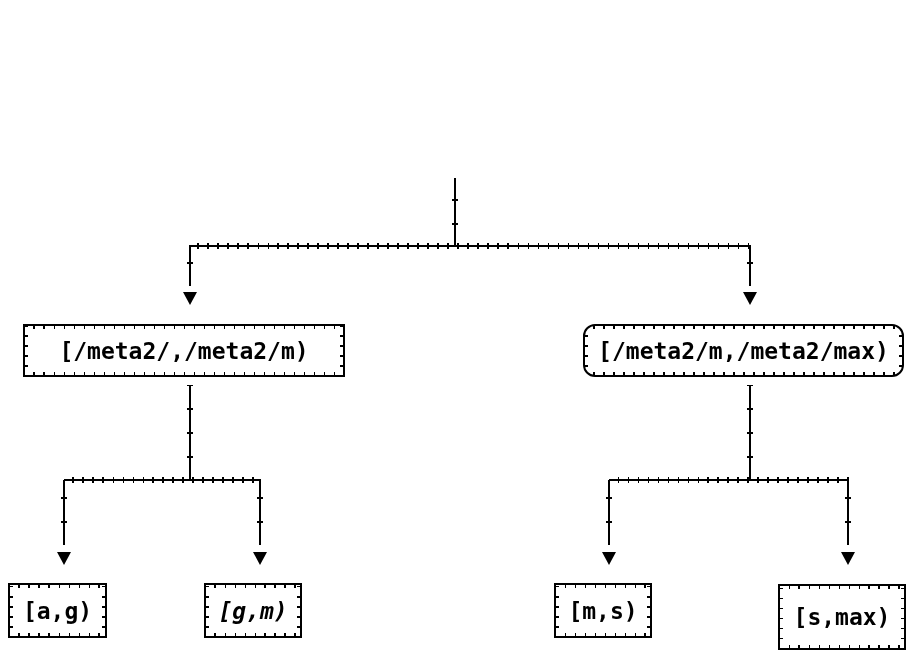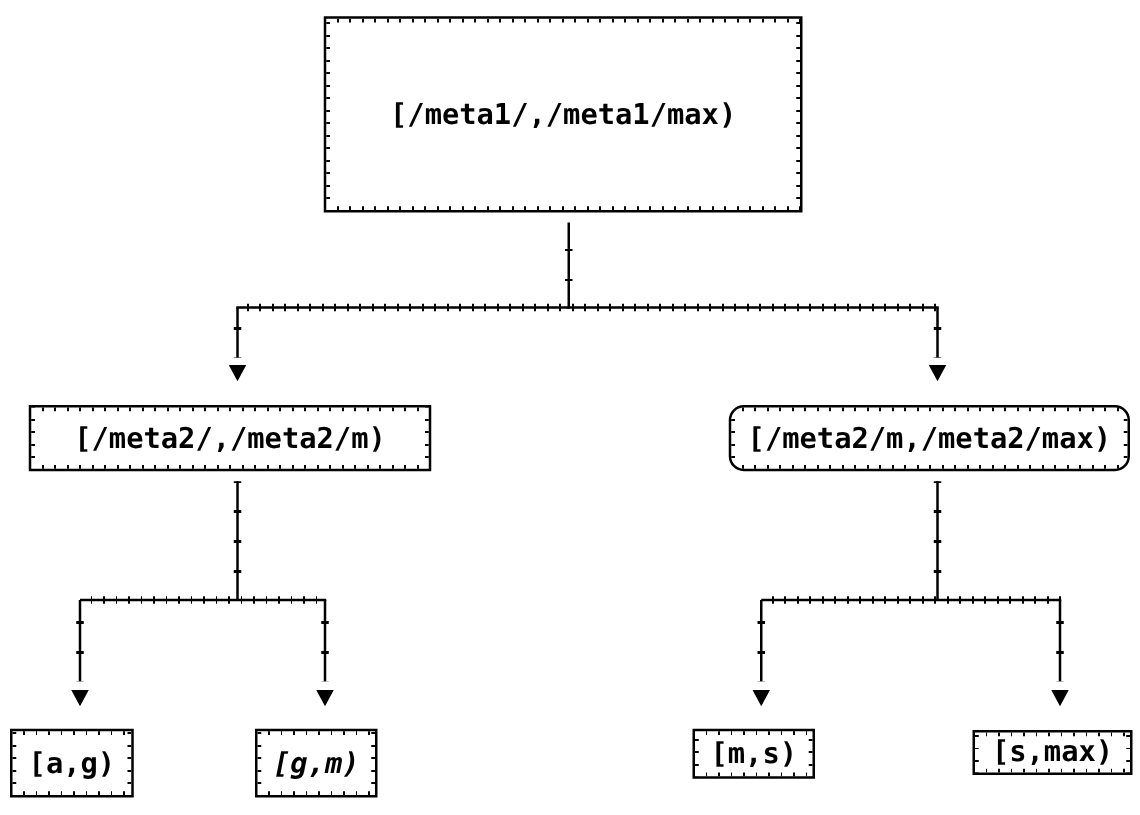--- a/index.html
+++ b/index.html
@@ -63,23 +63,20 @@
     border-left: 7px solid transparent;
     border-right: 7px solid transparent;
     border-top: 13px solid #000;
   }
 </style>
 </head>
 <body>
 
 <div id="canvas">
 
-  <div class="node" style="left:259px; top:13px; width:383px; height:157px;">
-    <span class="node-label">[/meta1/,/meta1/max)</span>
-  </div>
 
   <div class="vline" style="left:452px; top:178px; height:69px;"></div>
   <div class="hline" style="left:189px; top:243px; width:562px;"></div>
   <div class="vline" style="left:187px; top:246px; height:40px;"></div>
   <div class="arrow-down" style="left:183px; top:292px;"></div>
   <div class="vline" style="left:747px; top:246px; height:40px;"></div>
   <div class="arrow-down" style="left:743px; top:292px;"></div>
 
   <div class="node" style="left:23px; top:324px; width:322px; height:53px;">
     <span class="node-label">[/meta2/,/meta2/m)</span>
@@ -101,20 +98,20 @@
   <div class="arrow-down" style="left:602px; top:552px;"></div>
   <div class="vline" style="left:845px; top:480px; height:65px;"></div>
   <div class="arrow-down" style="left:841px; top:552px;"></div>
 
   <div class="node" style="left:8px; top:583px; width:99px; height:55px;">
     <span class="node-label">[a,g)</span>
   </div>
   <div class="node" style="left:204px; top:583px; width:98px; height:55px;font-style:italic;">
     <span class="node-label">[g,m)</span>
   </div>
-  <div class="node" style="left:554px; top:583px; width:98px; height:40px;">
+  <div class="node" style="left:554px; top:583px; width:98px; height:55px;">
     <span class="node-label">[m,s)</span>
   </div>
-  <div class="node" style="left:778px; top:584px; width:128px; height:36px;">
+  <div class="node" style="left:778px; top:584px; width:128px; height:66px;">
     <span class="node-label">[s,max)</span>
   </div>
 
 </div>
 
 </body></html>

